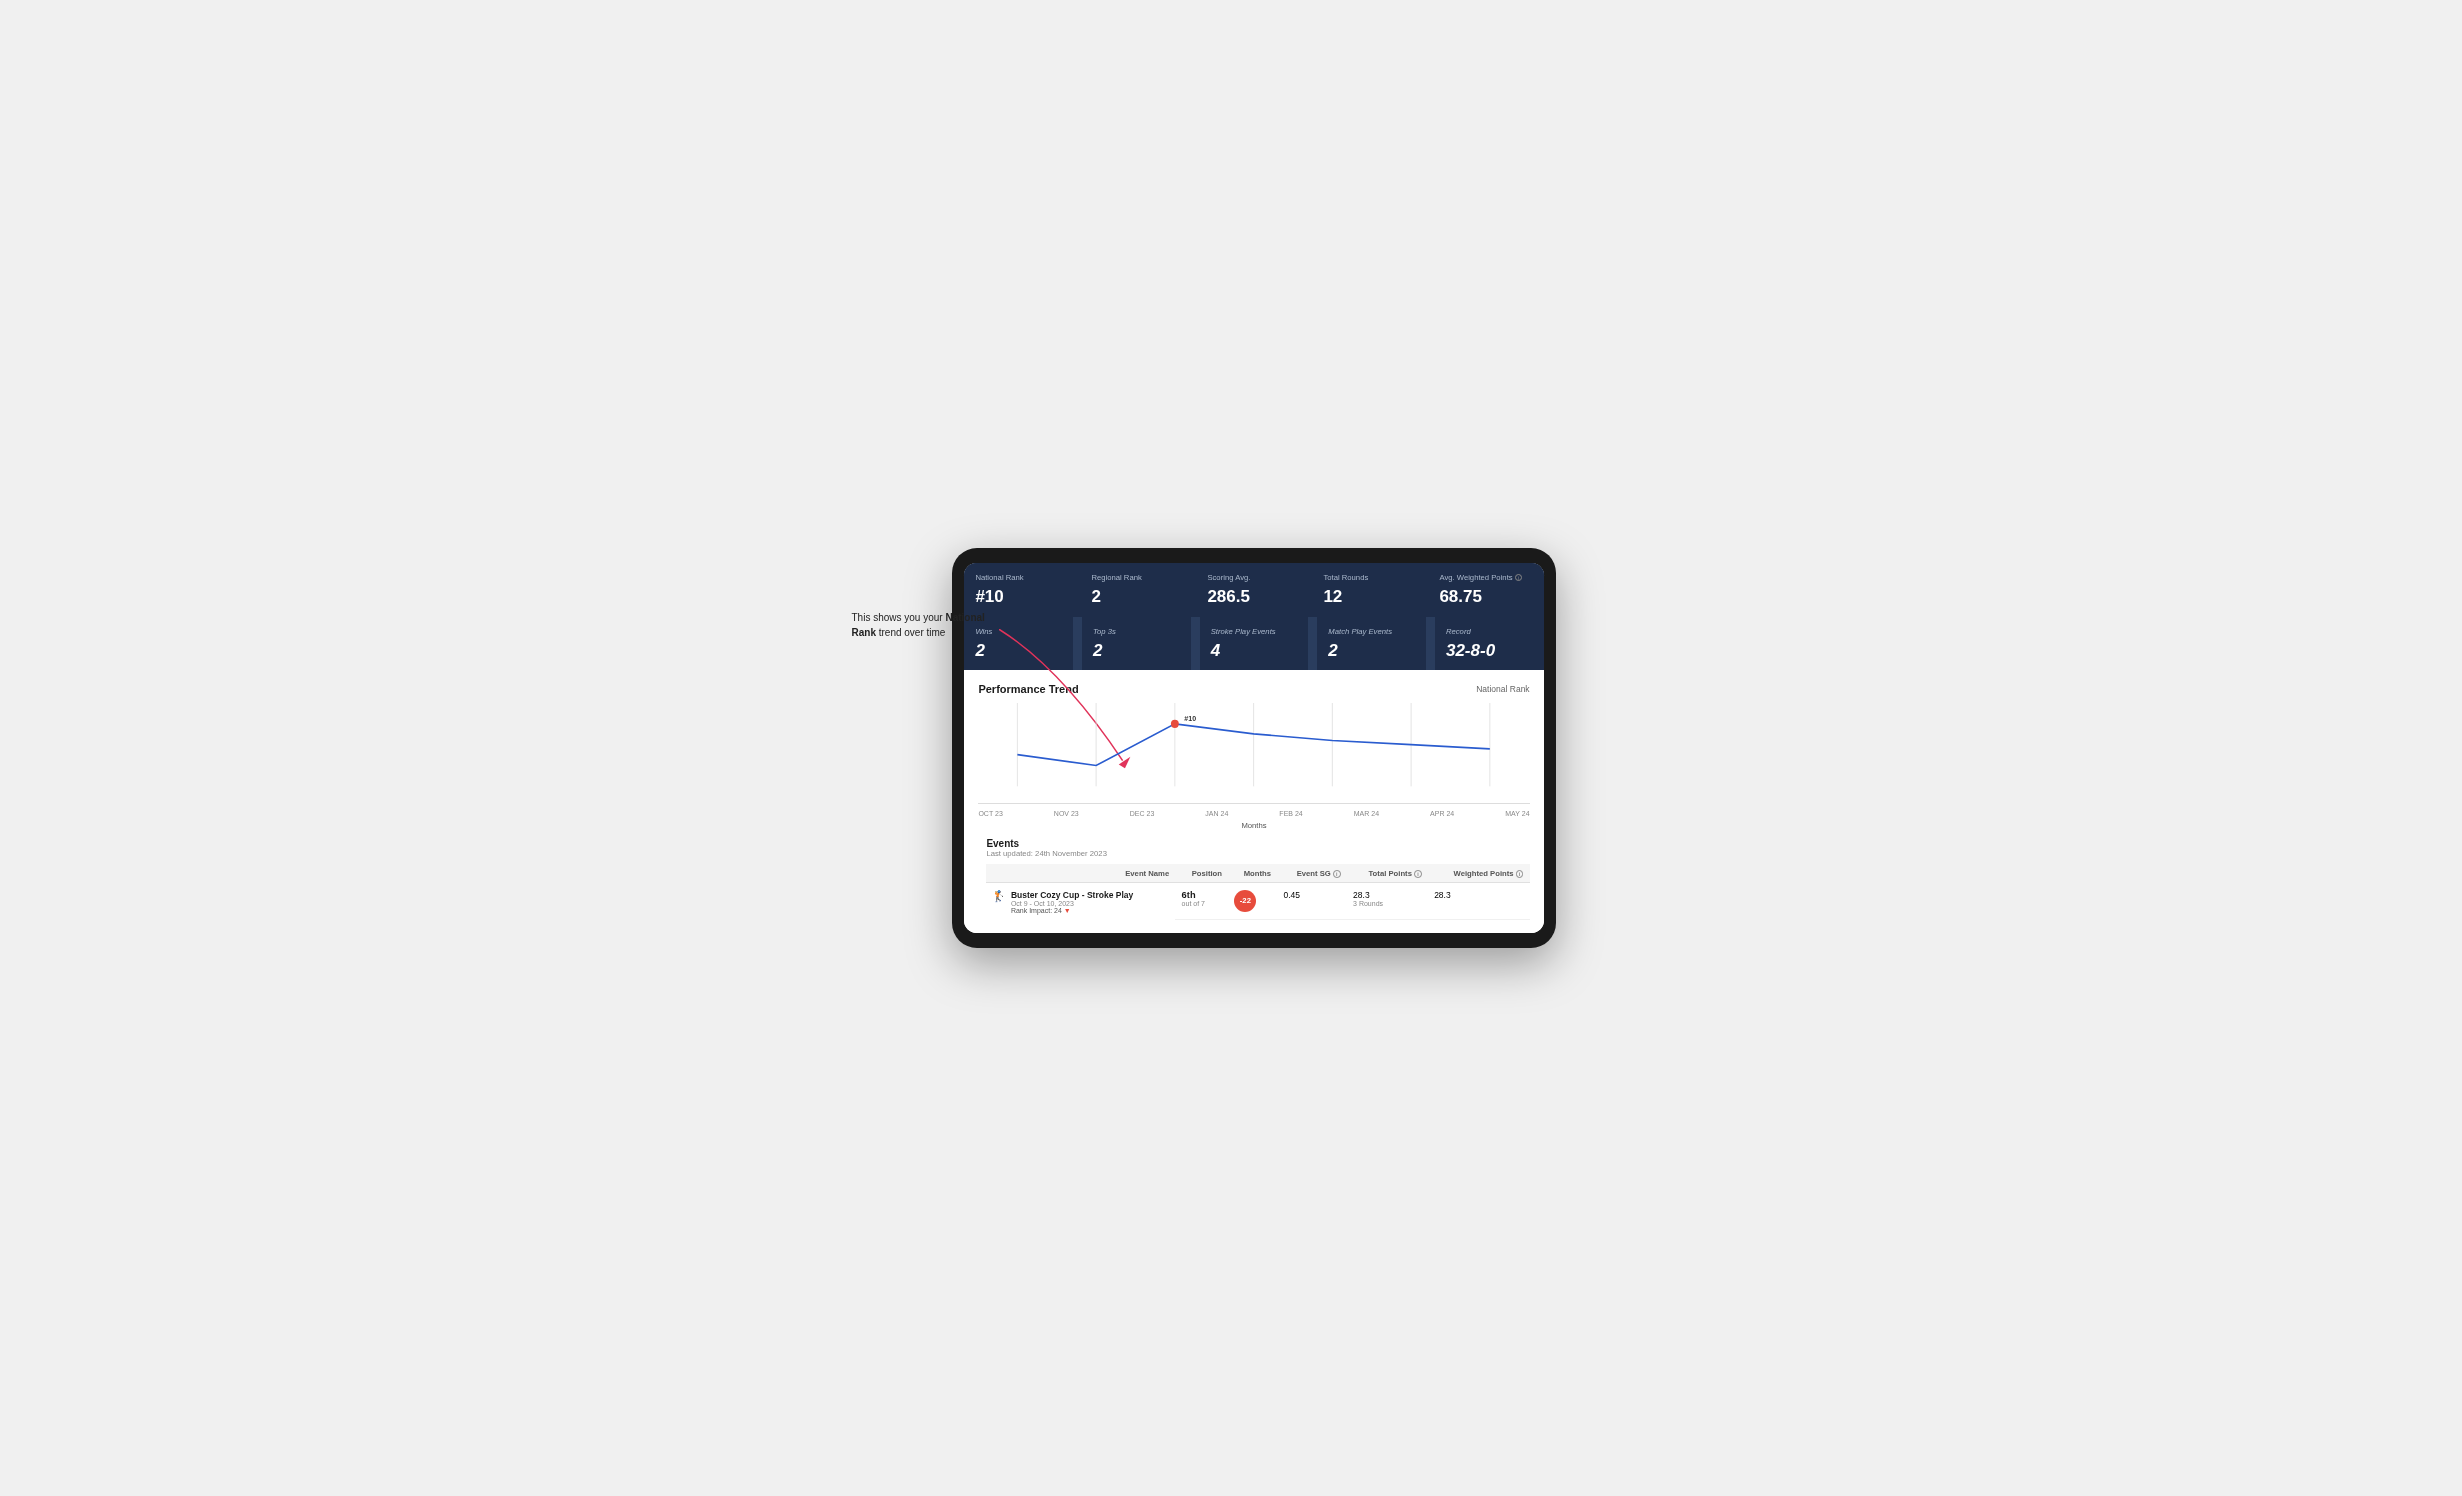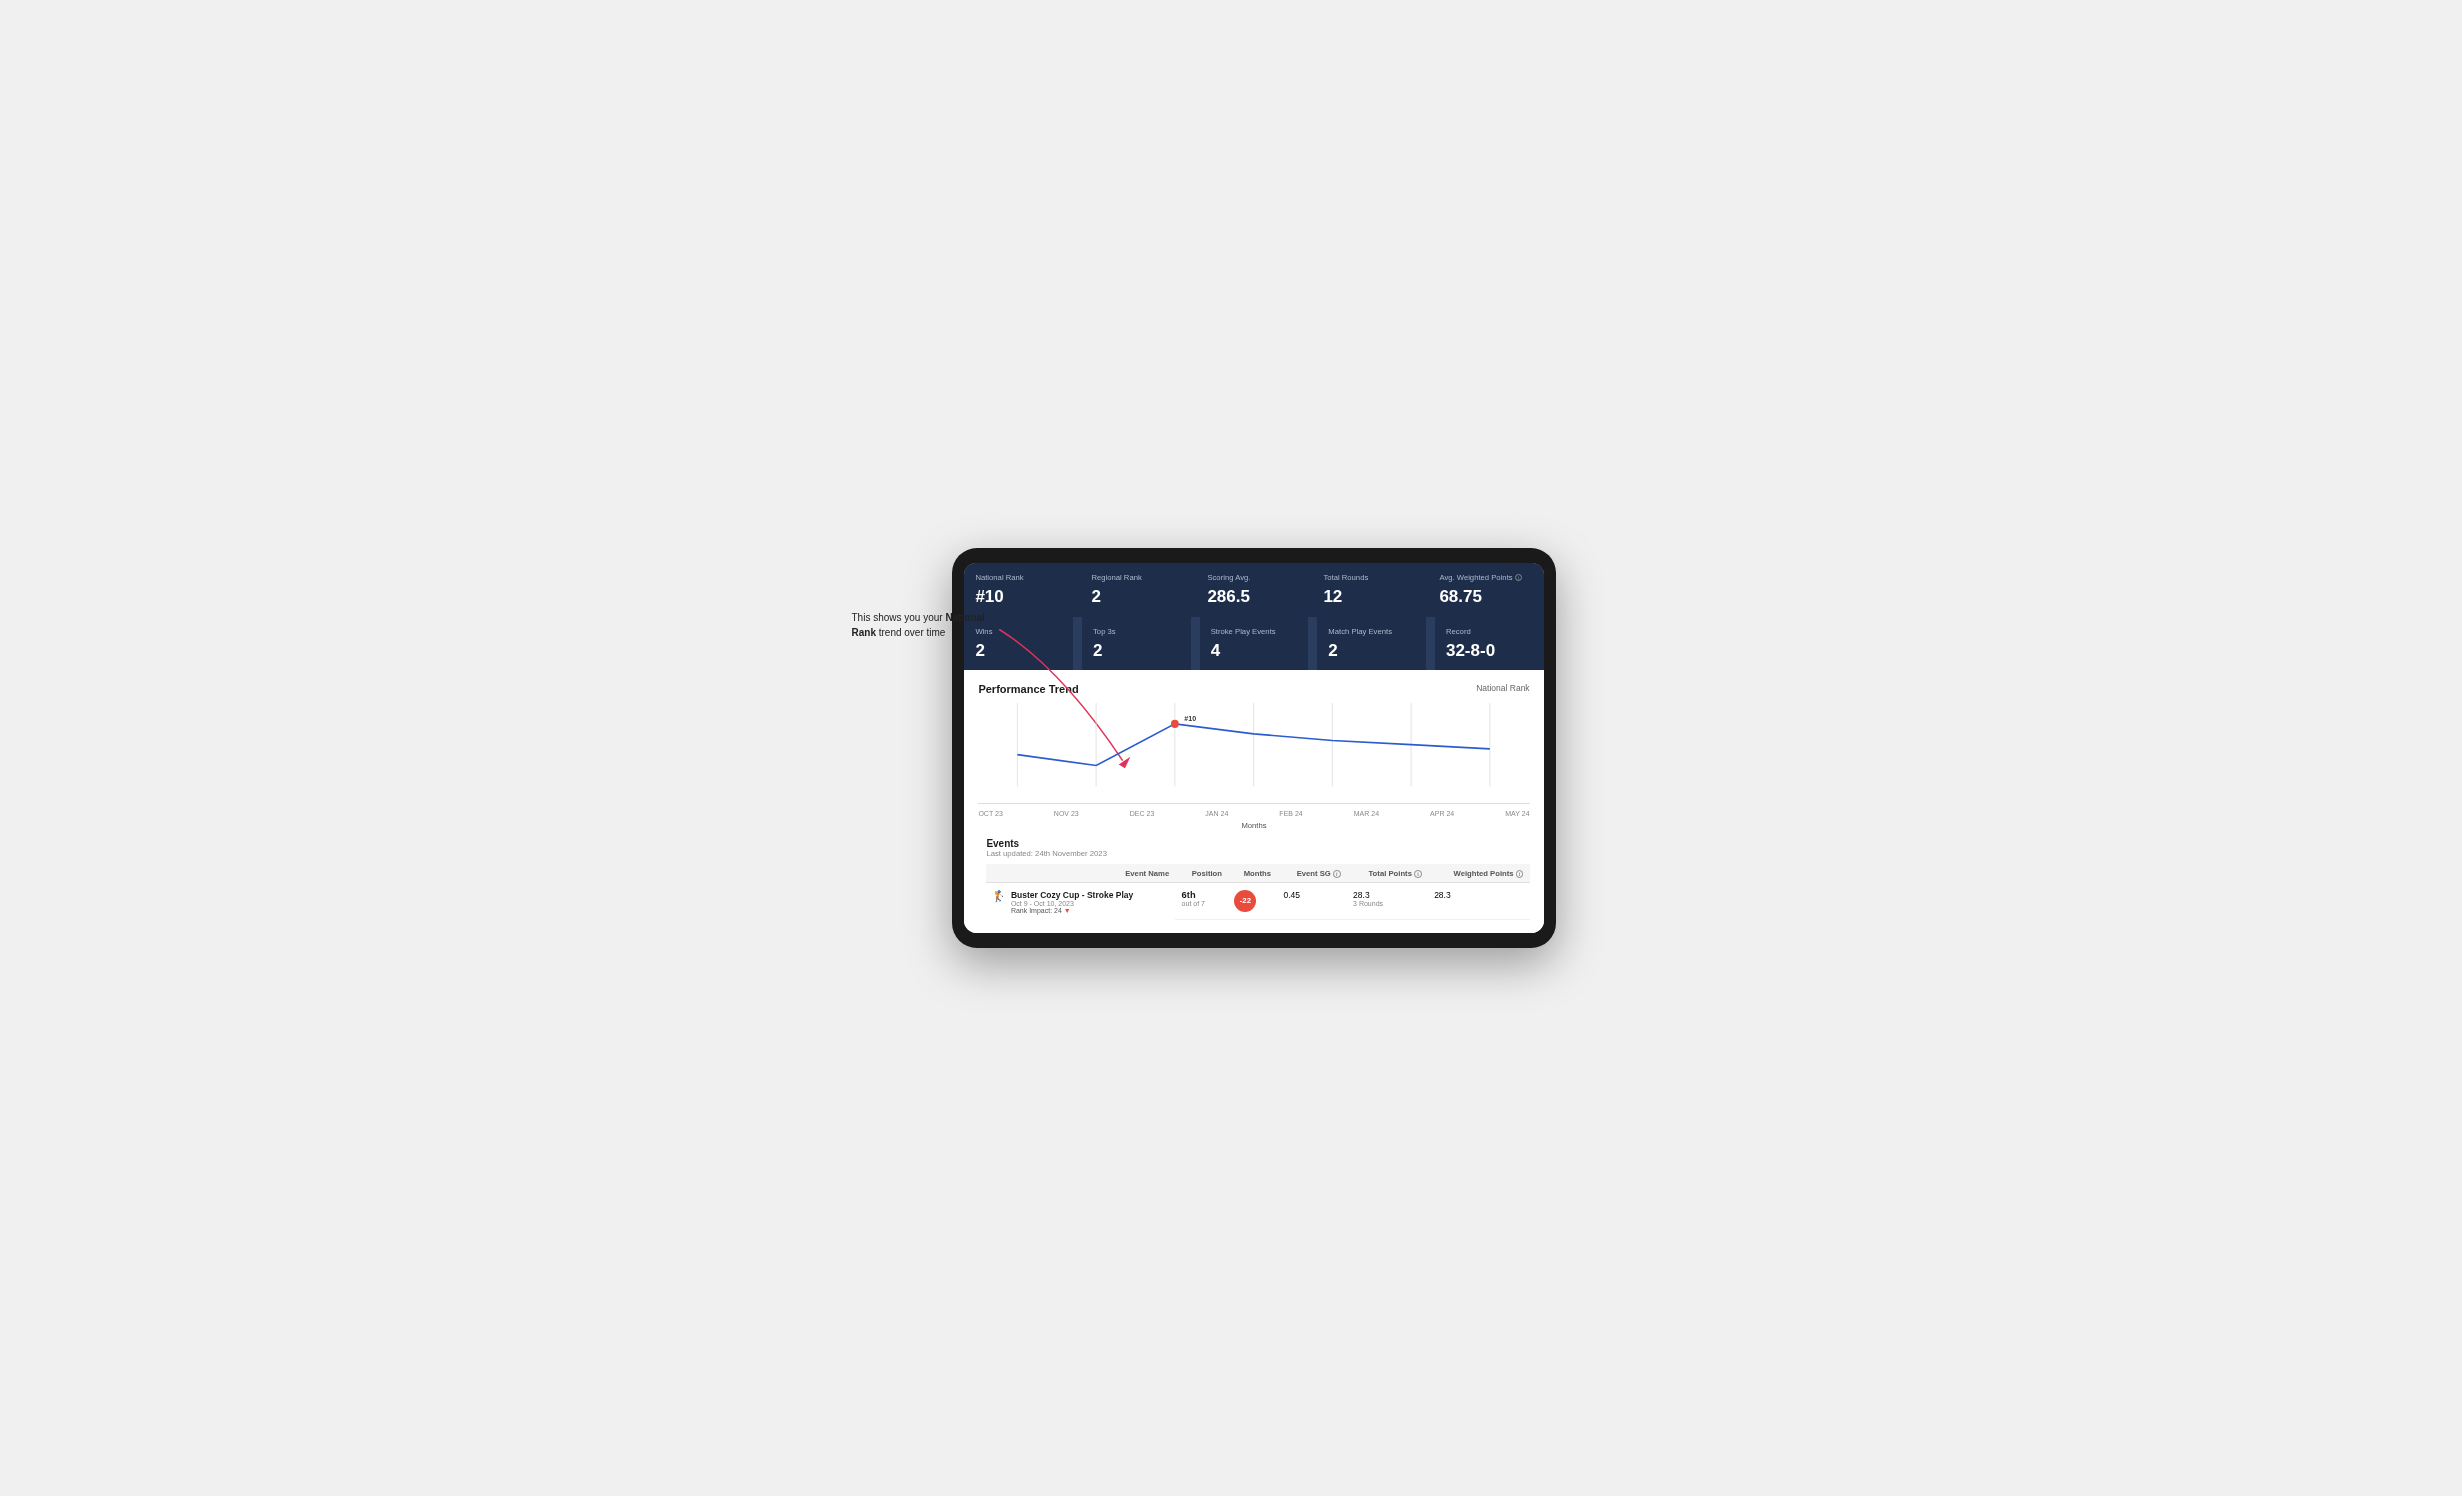--- a/index.html
+++ b/index.html
@@ -55,20 +55,21 @@
       grid-template-columns: repeat(5, 1fr);
       gap: 0.8px;
       background-color: #2a3d5e;
     }
     .stats-grid-row2 {
       background: #e5e5e5;
       display: grid;
       grid-template-columns: repeat(5, 1fr);
       gap: 9px;
       background-color: #2a3d5e;
+      font-style: italic;
     }
     .stat-cell {
       background: #1e2d4a;
       padding: 9.3px 11px;
       color: #fff;
     }
     .stat-label {
       font-size: 7.7px;
       color: #aab8cc;
       margin-bottom: 4.6px;
@@ -79,20 +80,21 @@
       font-weight: 600;
       color: #fff;
     }
     .content-area {
       padding: 12.4px 14px;
       background: #fff;
     }
     .perf-trend-header {
       display: flex;
       justify-content: space-between;
+      align-items: center;
       margin-bottom: 7.7px;
     }
     .perf-trend-title {
       font-size: 11px;
       font-weight: 700;
       color: #1a1a1a;
     }
     .perf-trend-subtitle {
       font-size: 8.5px;
       color: #666;

